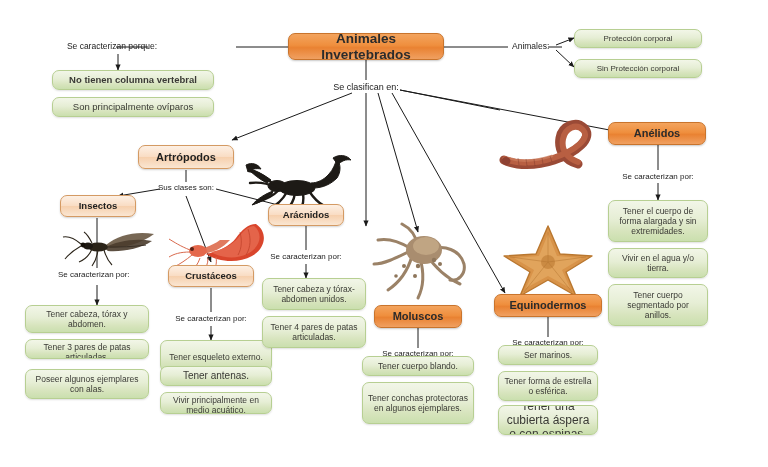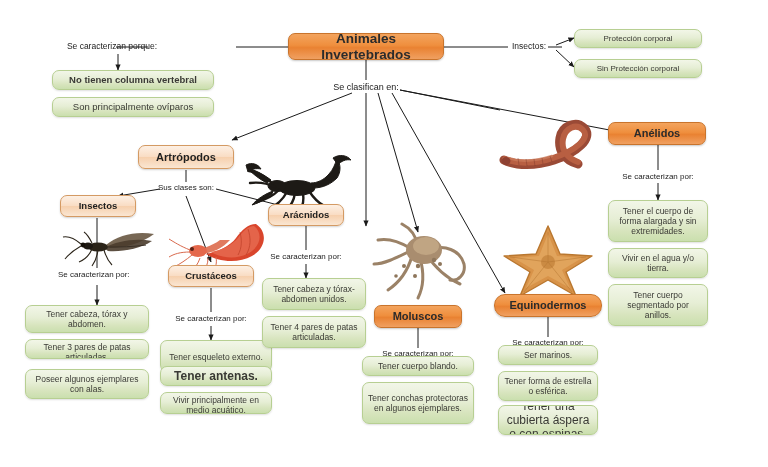--- a/index.html
+++ b/index.html
@@ -227,21 +227,21 @@
           <path d="M28 41 L29 48"></path>
           <path d="M36 41 L37 48"></path>
         <path d="M44 40 L45 46"></path>
           <path d="M52 38 L54 44"></path>
       </g>
     </svg>
   </div>
 
   <div class="lbl" style="left:112px;top:41px;font-size:8.5px;transform:translateX(-50%);">Se caracterizan porque:</div>
 
-  <div class="lbl" style="left:512px;top:41px;font-size:8.5px;">Insectos:</div>
+  <div class="lbl" style="left:512px;top:41px;font-size:8.5px;">Animales:</div>
 
   <div class="lbl" style="left:366px;top:82px;font-size:9px;transform:translateX(-50%);text-align:right;">Se clasifican en:</div>
 
   <div class="lbl" style="left:186px;top:183px;font-size:8px;transform:translateX(-50%);">Sus clases son:</div>
 
   <div class="lbl" style="left:58px;top:270px;font-size:8px;">Se caracterizan por:</div>
 
   <div class="lbl" style="left:211px;top:314px;font-size:8px;transform:translateX(-50%);">Se caracterizan por:</div>
 
   <div class="lbl" style="left:306px;top:252px;font-size:8px;transform:translateX(-50%);">Se caracterizan por:</div>
@@ -290,21 +290,21 @@
   <div class="node t-green clip" style="left:25px;top:339px;width:124px;height:20px;font-size:8.5px;align-items:flex-start;padding-top:2px;">
     <span>Tener 3 pares de patas articuladas.</span>
   </div>
   <div class="node t-green clip" style="left:25px;top:369px;width:124px;height:30px;font-size:8.5px;">
     <span>Poseer algunos ejemplares con alas.</span>
   </div>
 
   <div class="node t-green clip" style="left:160px;top:340px;width:112px;height:32px;font-size:8.5px;align-items:center;padding-top:2px;">
     <span>Tener esqueleto externo.</span>
   </div>
-  <div class="node t-green clip" style="left:160px;top:366px;width:112px;height:20px;font-size:12px;font-weight:bold;">
+  <div class="node t-green clip" style="left:160px;top:366px;width:112px;height:20px;font-size:10px;">
     <span>Tener antenas.</span>
   </div>
   <div class="node t-green clip" style="left:160px;top:392px;width:112px;height:22px;font-size:8.5px;align-items:flex-start;padding-top:2px;">
     <span>Vivir principalmente en medio acuático.</span>
   </div>
 
   <div class="node t-green clip" style="left:262px;top:278px;width:104px;height:32px;font-size:8.5px;">
     <span>Tener cabeza y tórax-abdomen unidos.</span>
   </div>
   <div class="node t-green clip" style="left:262px;top:316px;width:104px;height:32px;font-size:8.5px;">
@@ -314,21 +314,21 @@
   <div class="node t-orange" style="left:374px;top:305px;width:88px;height:23px;font-size:11px;">
     <span>Moluscos</span>
   </div>
   <div class="node t-green clip" style="left:362px;top:356px;width:112px;height:20px;font-size:8.5px;">
     <span>Tener cuerpo blando.</span>
   </div>
   <div class="node t-green clip" style="left:362px;top:382px;width:112px;height:42px;font-size:8.5px;">
     <span>Tener conchas protectoras en algunos ejemplares.</span>
   </div>
 
-  <div class="node t-orange" style="left:494px;top:294px;width:108px;height:23px;font-size:11px;border-radius:11px;">
+  <div class="node t-orange" style="left:494px;top:294px;width:108px;height:23px;font-size:11px;">
     <span>Equinodermos</span>
   </div>
   <div class="node t-green clip" style="left:498px;top:345px;width:100px;height:20px;font-size:8.5px;">
     <span>Ser marinos.</span>
   </div>
   <div class="node t-green clip" style="left:498px;top:371px;width:100px;height:30px;font-size:8.5px;">
     <span>Tener forma de estrella o esférica.</span>
   </div>
   <div class="node t-green clip" style="left:498px;top:405px;width:100px;height:30px;font-size:12px;">
     <span>Tener una cubierta áspera o con espinas.</span>

